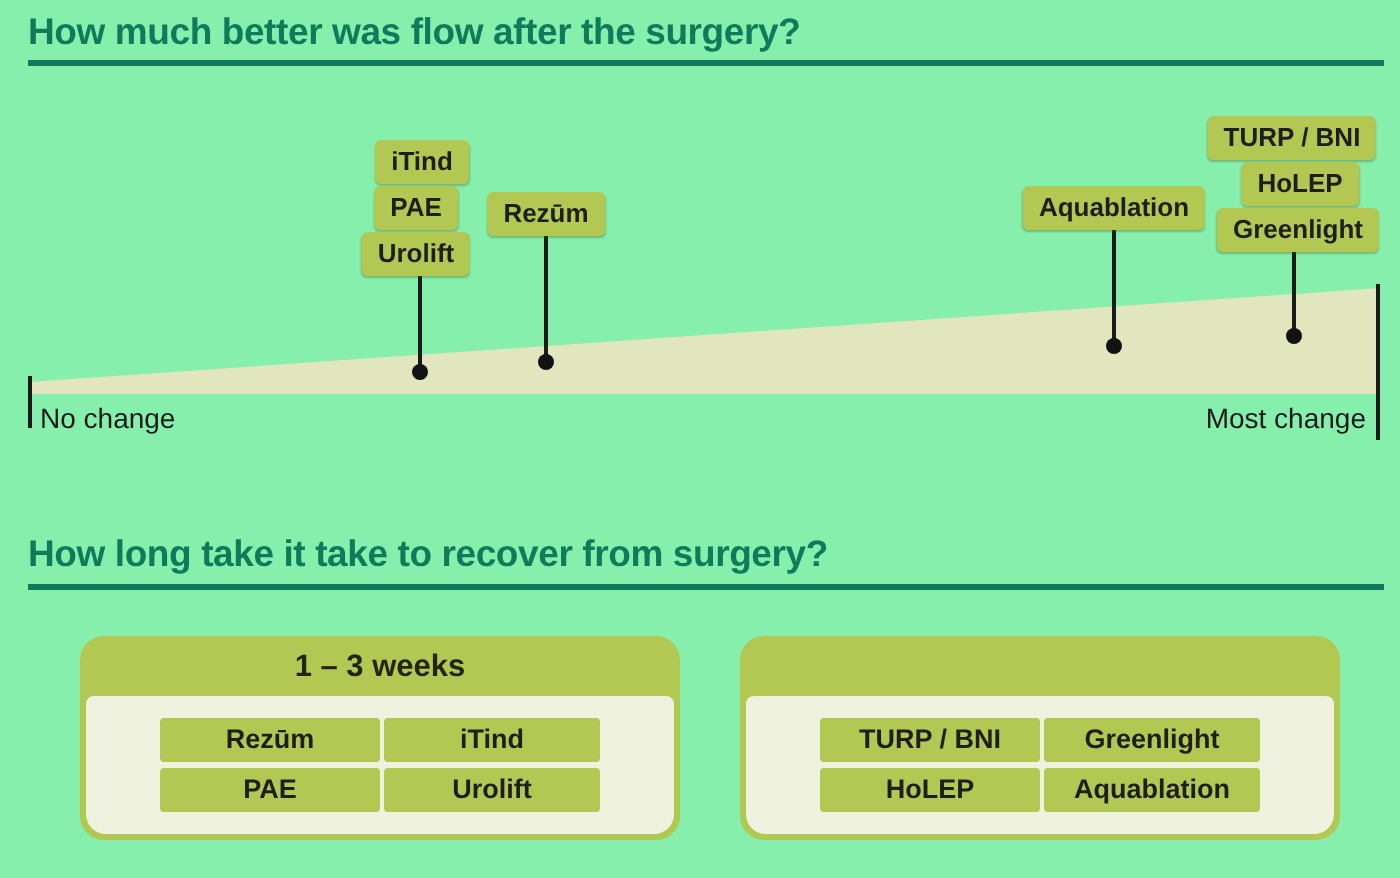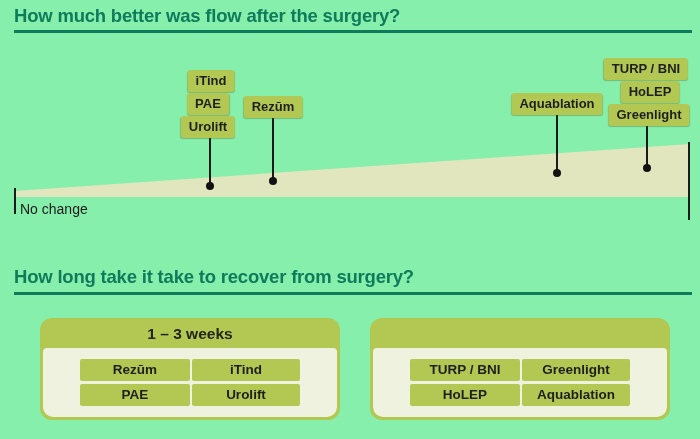--- a/index.html
+++ b/index.html
@@ -61,20 +61,21 @@
   <h1 class="heading" style="top:5px;"><span>How much better was </span><b>flow</b><span> after the surgery?</span></h1>
   <div class="rule" style="top:30px;"></div>
 
   <svg class="wedge-svg" width="678" height="58" viewBox="0 0 678 58">
     <polygon points="0,49 676,2 676,55 0,55" fill="#e2e6bf"></polygon>
   </svg>
 
   <div class="vline" style="left:14px;top:188px;height:26px;"></div>
   <div class="vline" style="left:688px;top:142px;height:78px;"></div>
   <div class="axis-label" style="left:20px;top:201px;">No change</div>
+  <div class="axis-label" style="left:598px;top:201px;width:85px;text-align:right;">Most change</div>
 
   <div class="pill" style="left:211px;top:70px;">iTind</div>
   <div class="pill" style="left:208px;top:93px;">PAE</div>
   <div class="pill" style="left:208px;top:116px;">Urolift</div>
   <div class="vline" style="left:209px;top:138px;height:48px;"></div>
   <div class="dot" style="left:210px;top:186px;"></div>
 
   <div class="pill" style="left:273px;top:96px;">Rezūm</div>
   <div class="vline" style="left:272px;top:118px;height:63px;"></div>
   <div class="dot" style="left:273px;top:181px;"></div>

